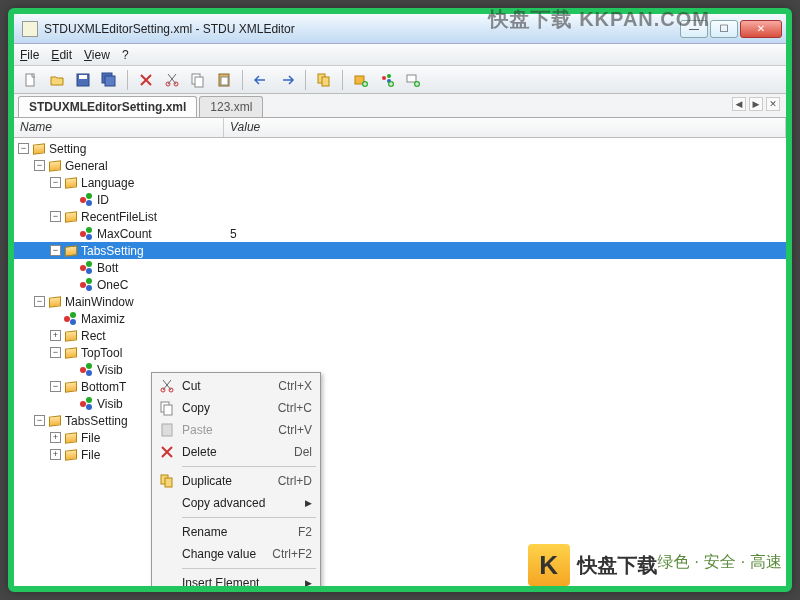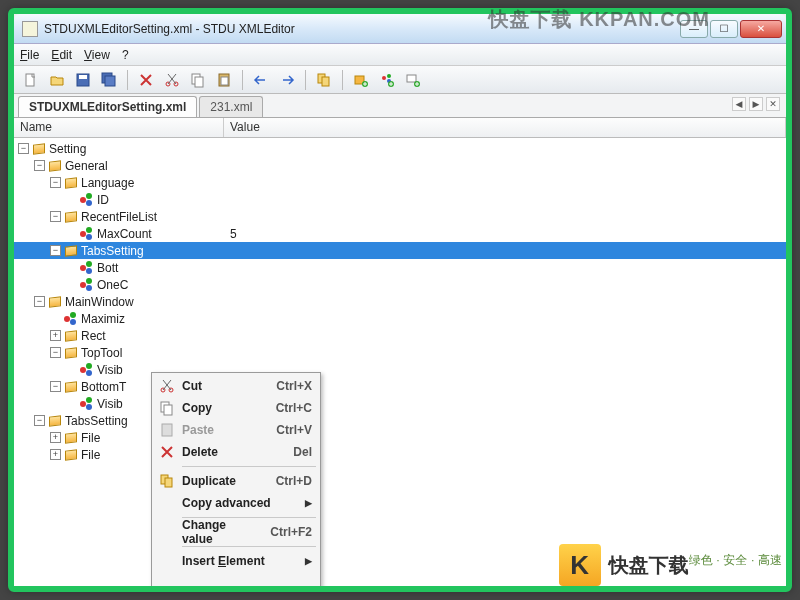--- a/index.html
+++ b/index.html
@@ -15,21 +15,21 @@
 .menubar span { color: #222; cursor: default; }
 .menubar span u { text-decoration: underline; }
 .toolbar { height: 28px; background: linear-gradient(#fafbfc,#e6eaee); border-bottom: 1px solid #bbb; display: flex; align-items: center; padding: 0 6px; gap: 4px; }
 .tbtn { width: 22px; height: 22px; display: flex; align-items: center; justify-content: center; border: 1px solid transparent; border-radius: 2px; }
 .tbsep { width: 1px; height: 20px; background: #bbb; margin: 0 3px; }
 .tabs { height: 24px; background: #f3f4f5; border-bottom: 1px solid #aaa; display: flex; align-items: flex-end; padding-left: 4px; position: relative; }
 .tab { padding: 3px 10px; border: 1px solid #aaa; border-bottom: none; background: #fdfdfd; margin-right: 2px; border-radius: 3px 3px 0 0; font-weight: bold; color: #333; }
 .tab.inactive { background: #e8e8e8; font-weight: normal; color: #555; }
 .tabnav { position: absolute; right: 6px; top: 3px; display: flex; gap: 3px; }
 .tabnav span { width: 14px; height: 14px; display: flex; align-items: center; justify-content: center; color: #555; font-size: 9px; border: 1px solid #ccc; background: #fafafa; }
-.headers { height: 20px; background: linear-gradient(#fdfdfd,#eef0f2); border-bottom: 1px solid #bbb; display: flex; }
+.headers { height: 20px; background: linear-gradient(#fdfdfd,#eef0f2); border-bottom: 1px solid #bbb; display: flex; font-style: italic; }
 .headers .hcol { padding: 2px 6px; border-right: 1px solid #ccc; color: #333; }
 .hcol.name { width: 210px; }
 .hcol.value { flex: 1; }
 .treearea { flex: 1; background: #fff; overflow: hidden; position: relative; padding: 2px 0; }
 .row { height: 17px; display: flex; align-items: center; white-space: nowrap; padding-left: 4px; }
 .row .ind { display: inline-block; }
 .row .tw { width: 11px; height: 11px; border: 1px solid #888; display: inline-flex; align-items: center; justify-content: center; font-size: 9px; line-height: 9px; color: #444; margin-right: 3px; background: #fff; }
 .row .sp { display: inline-block; width: 14px; }
 .row .nic { width: 14px; height: 14px; margin-right: 3px; display: inline-flex; align-items: center; justify-content: center; }
 .box3d { width: 12px; height: 10px; background: linear-gradient(#ffe29a,#f5b642); border: 1px solid #b8860b; transform: skewY(-6deg); }
@@ -37,32 +37,32 @@
 .balls .b { position: absolute; width: 6px; height: 6px; border-radius: 50%; }
 .balls .r { background: #d33; left: 0; top: 4px; }
 .balls .g { background: #2a2; left: 6px; top: 0; }
 .balls .bl { background: #36c; left: 6px; top: 7px; }
 .row .lbl { color: #222; }
 .row .val { position: absolute; left: 216px; color: #222; }
 .row.sel { background: #2e86de; }
 .row.sel .lbl { color: #ffffff; }
 .ctx { position: absolute; background: #f4f4f4; border: 1px solid #9a9a9a; box-shadow: 2px 2px 4px rgba(0,0,0,0.25); padding: 2px; }
 .ctx1 { left: 137px; top: 234px; width: 170px; }
-.ci { height: 22px; display: flex; align-items: center; padding: 0 6px 0 28px; position: relative; color: #222; font-weight: bold; }
+.ci { height: 22px; display: flex; align-items: center; padding: 0 6px 0 28px; position: relative; color: #222; }
 .ci.disabled { color: #9a9a9a; }
 .ci .cicon { position: absolute; left: 4px; width: 18px; height: 18px; display: flex; align-items: center; justify-content: center; }
 .ci .sc { margin-left: auto; color: #555; padding-left: 14px; }
 .ci .arr { margin-left: auto; color: #333; font-size: 9px; }
 .csep { height: 1px; background: #c9c9c9; margin: 3px 2px 3px 28px; }
 .watermark { position: absolute; top: 6px; right: 90px; color: rgba(50,50,50,0.55); font-size: 20px; font-weight: bold; letter-spacing: 1px; pointer-events: none; }
 .logo { position: absolute; right: 18px; bottom: 14px; display: flex; align-items: center; gap: 8px; }
 .logo .k { width: 42px; height: 42px; background: linear-gradient(#ffd24a,#f5a623); display: flex; align-items: center; justify-content: center; color: #333; font-size: 26px; font-weight: bold; border-radius: 4px; }
 .logo .txt { display: flex; flex-direction: row; }
 .logo .cn { font-size: 20px; font-weight: bold; color: #333; }
-.logo .sub { font-size: 12px; color: #5a8a3a; }
+.logo .sub { font-size: 16px; color: #5a8a3a; }
 svg.ic { width: 16px; height: 16px; }
 </style>
 </head>
 <body>
 
 <div class="window">
   <div class="titlebar">
     <div class="app-icon"></div>
     <div class="title">STDUXMLEditorSetting.xml - STDU XMLEditor</div>
     <div class="winbtns">
@@ -167,21 +167,21 @@
         <svg class="ic" viewBox="0 0 16 16">
           <rect x="2" y="3" width="9" height="7" fill="#fff" stroke="#888"></rect>
           <circle cx="12" cy="12" r="3" fill="#3a3"></circle>
           <path d="M12 10v4M10 12h4" stroke="#fff"></path>
         </svg>
       </div>
   </div>
 
   <div class="tabs">
     <div class="tab">STDUXMLEditorSetting.xml</div>
-    <div class="tab inactive">231.xml</div>
+    <div class="tab inactive">123.xml</div>
     <div class="tabnav">
       <span>◀</span>
       <span>▶</span>
       <span>✕</span>
     </div>
   </div>
 
   <div class="headers">
     <div class="hcol name">Name</div>
     <div class="hcol value">Value</div>
@@ -420,20 +420,24 @@
           </span>
           <span>Duplicate</span>
           <span class="sc">Ctrl+D</span>
         </div>
       <div class="ci">
           <span>Copy advanced</span>
           <span class="arr">▶</span>
         </div>
       <div class="csep"></div>
       <div class="ci">
+          <span>Rename</span>
+          <span class="sc">F2</span>
+        </div>
+      <div class="ci">
           <span>Change value</span>
           <span class="sc">Ctrl+F2</span>
         </div>
       <div class="csep"></div>
       <div class="ci">
           <span>Insert <u>E</u>lement</span>
           <span class="arr">▶</span>
         </div>
       <div class="ci"></div>
 

